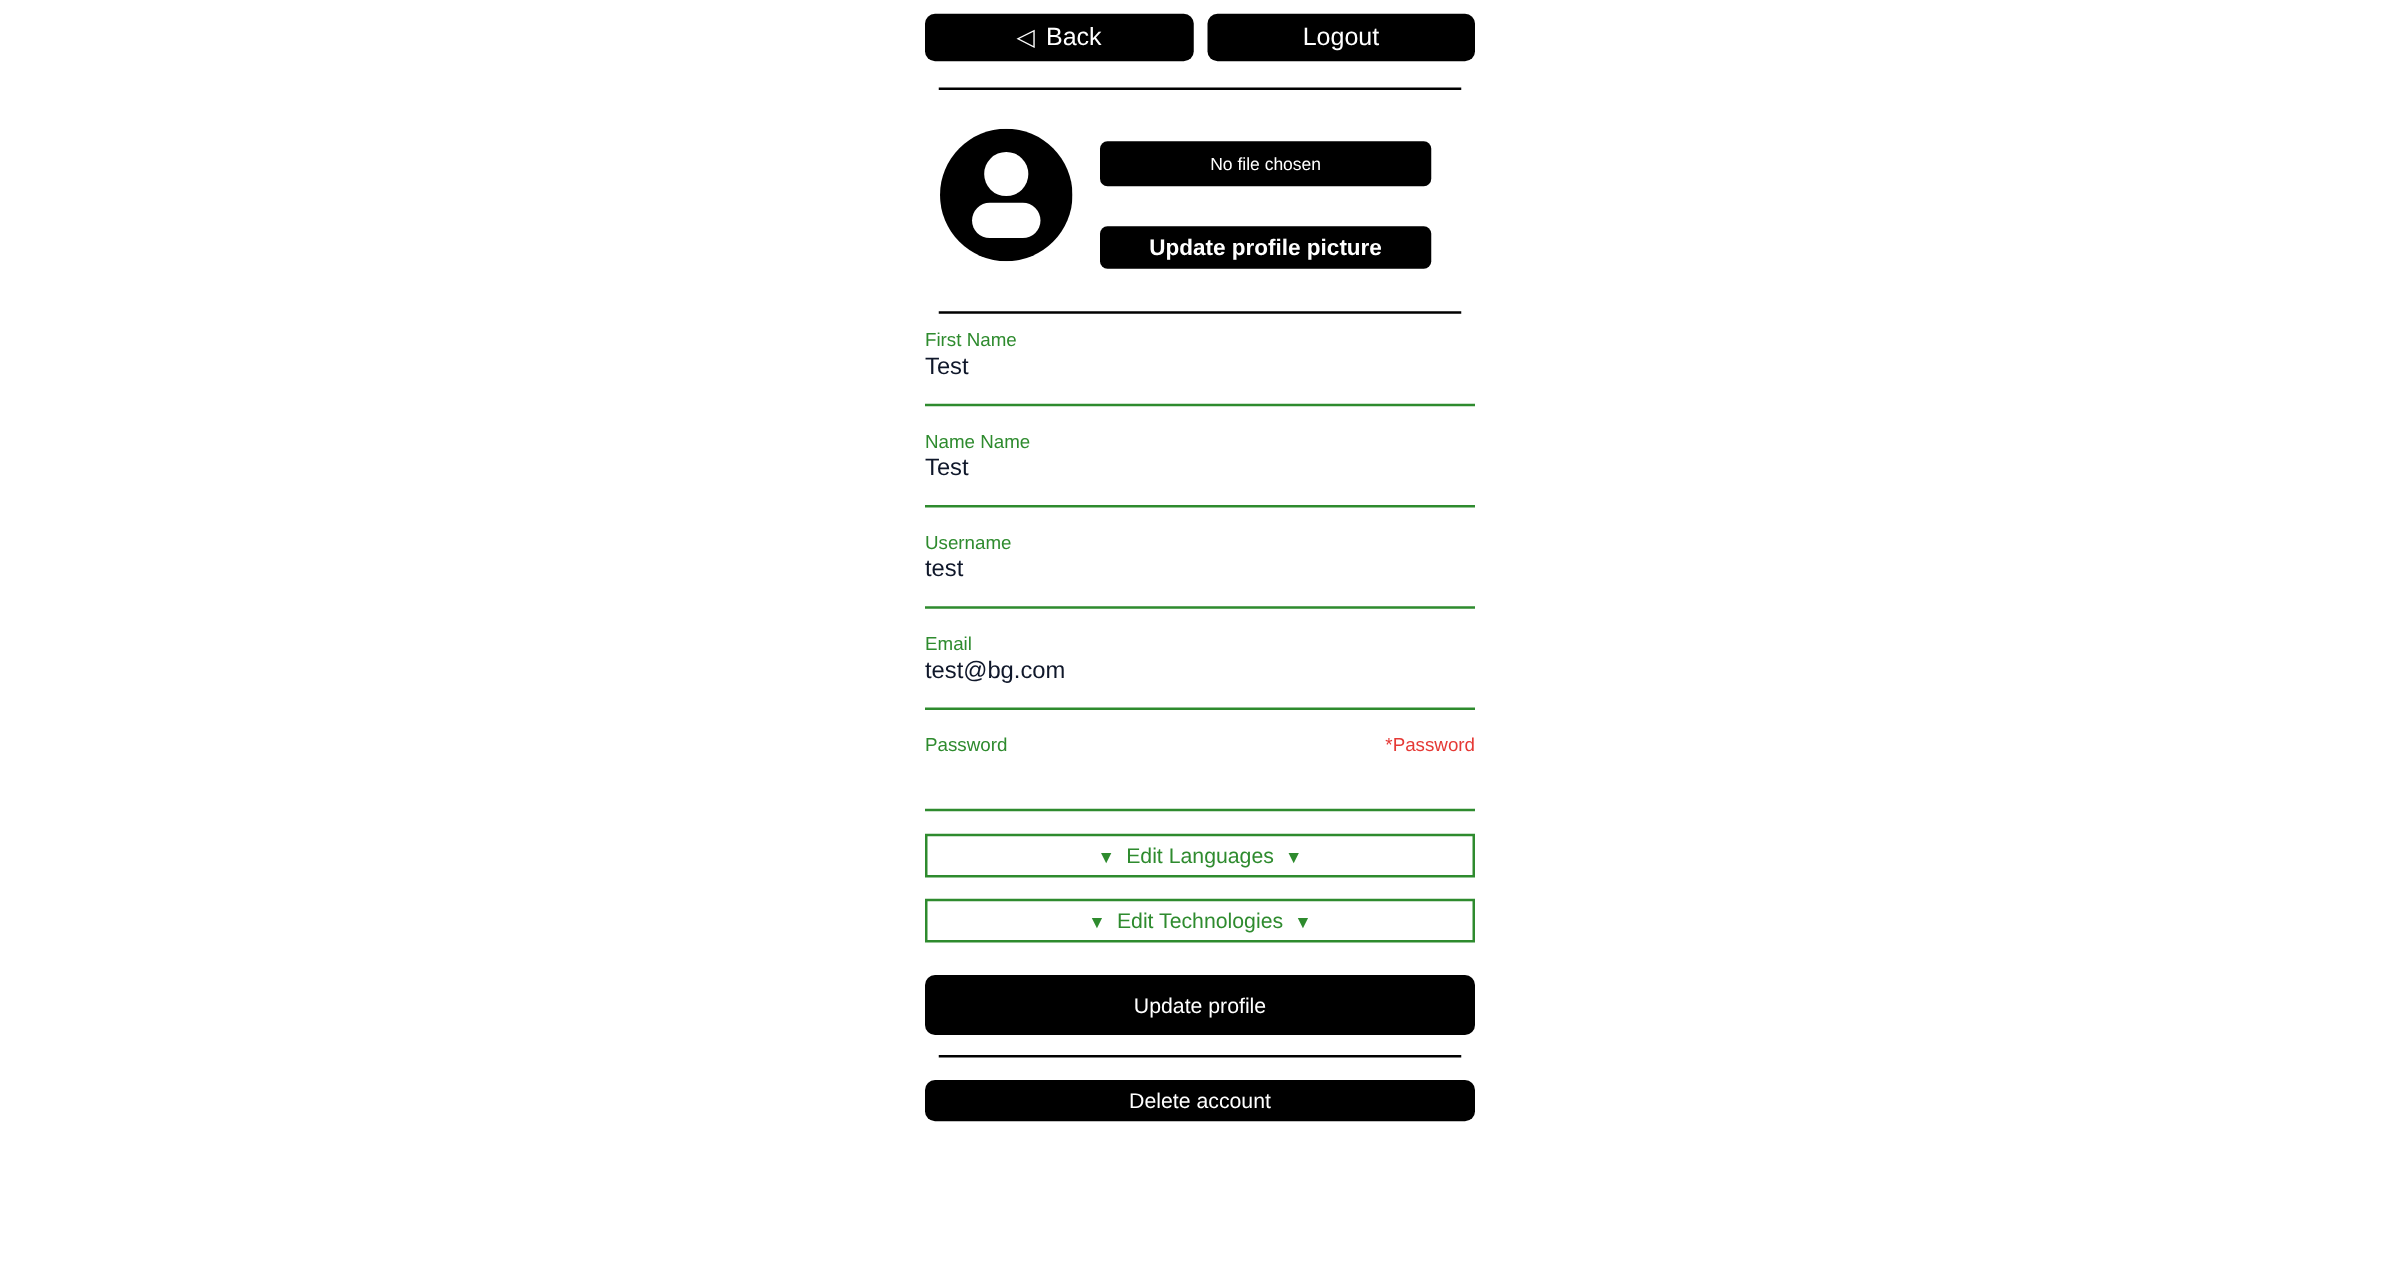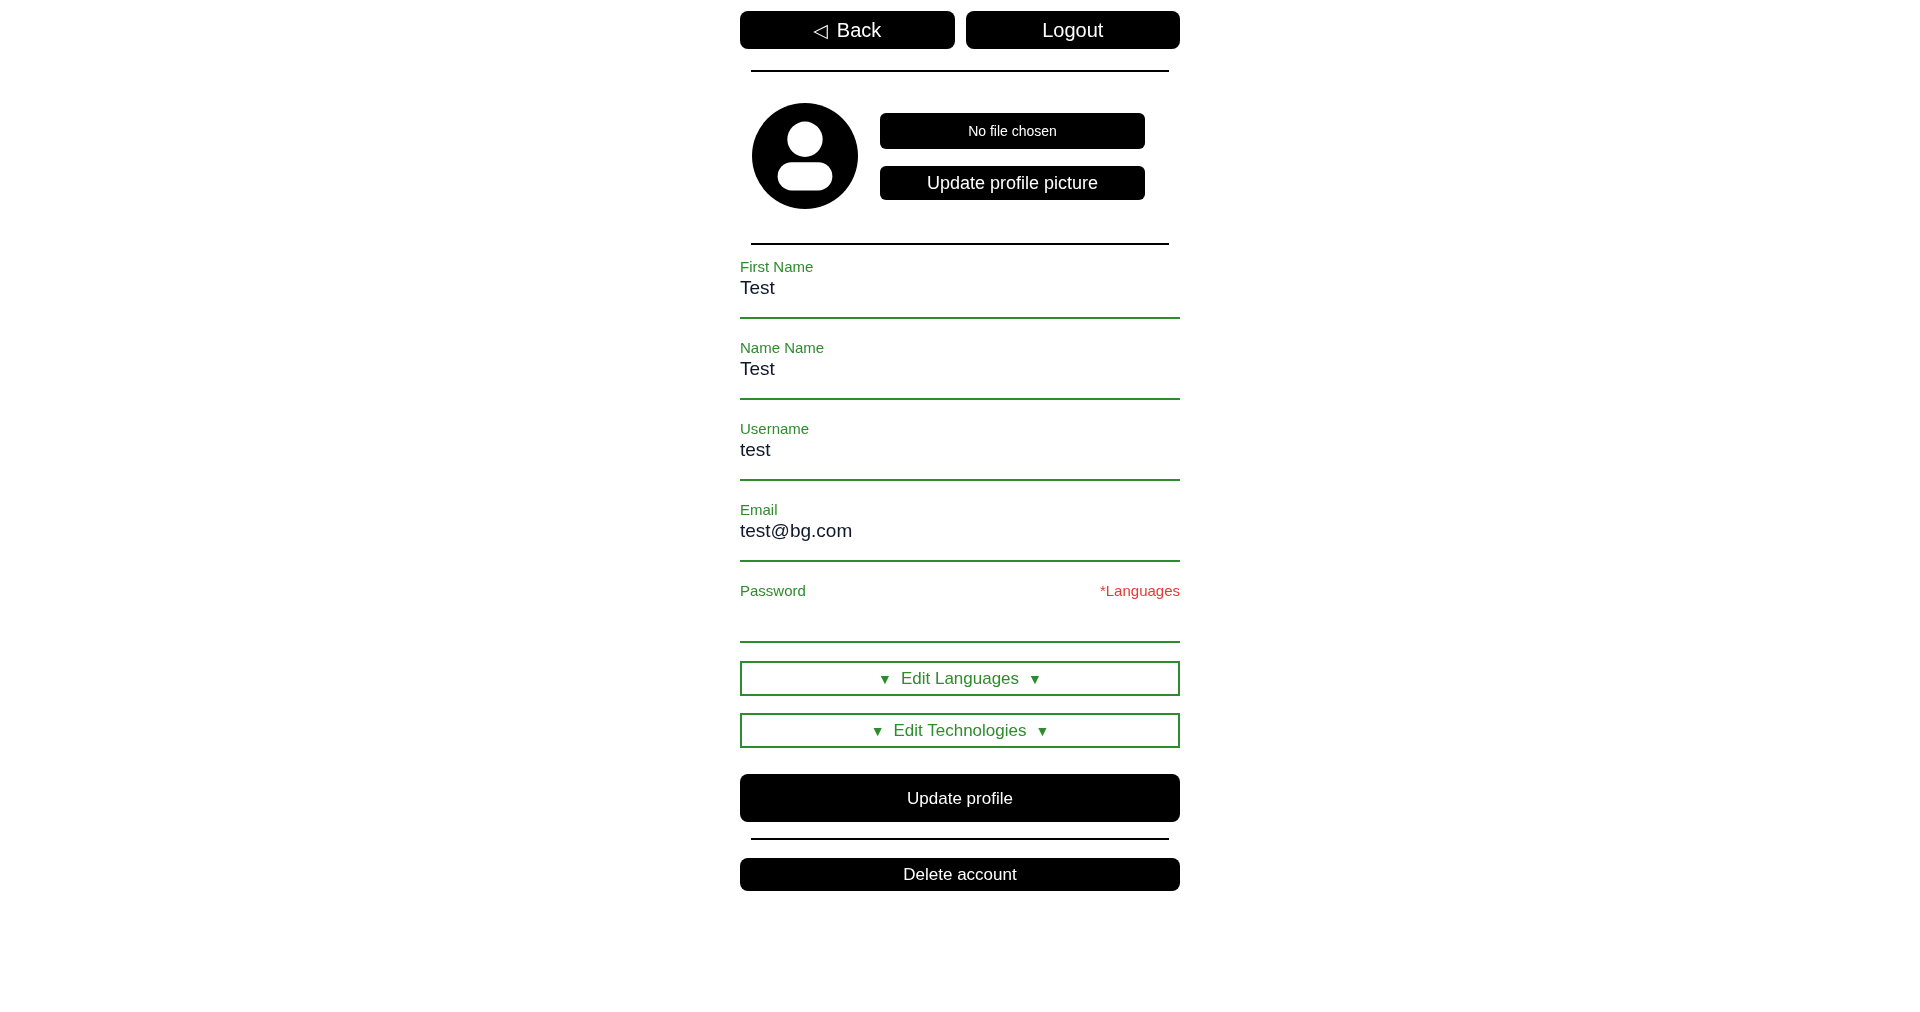--- a/index.html
+++ b/index.html
@@ -62,36 +62,37 @@
     padding-left: 12px;
   }
   .avatar-svg {
     width: 106px;
     height: 106px;
     flex: 0 0 auto;
   }
   .file-col {
     display: flex;
     flex-direction: column;
-    gap: 17px;
+    gap: 32px;
     margin-left: 22px;
     margin-top: 10px;
     width: 265px;
   }
   .file-input-btn {
     height: 36px;
     font-size: 14px;
     border-radius: 6px;
     width: 100%;
   }
   .update-pic-btn {
     height: 34px;
     font-size: 18px;
     border-radius: 6px;
     width: 100%;
+    font-weight: bold;
   }
   
   .field {
     margin-top: 20px;
     border-bottom: 2px solid #2e8b2e;
     padding-bottom: 18px;
   }
   .field.first { margin-top: 13px; }
   .field-label-row {
     display: flex;
@@ -211,21 +212,21 @@
     <div class="field">
       <div class="field-label-row">
         <span>Email</span>
       </div>
       <input class="field-input" type="text" value="test@bg.com" style="">
     </div>
 
     <div class="field">
       <div class="field-label-row">
         <span>Password</span>
-        <span class="required-note">*Languages</span>
+        <span class="required-note">*Password</span>
       </div>
       <input class="field-input" type="password" value="" style="">
     </div>
 
     <button class="outline-btn">
       <span class="chevron">▼</span>
       <span>Edit Languages</span>
       <span class="chevron">▼</span>
     </button>
 

